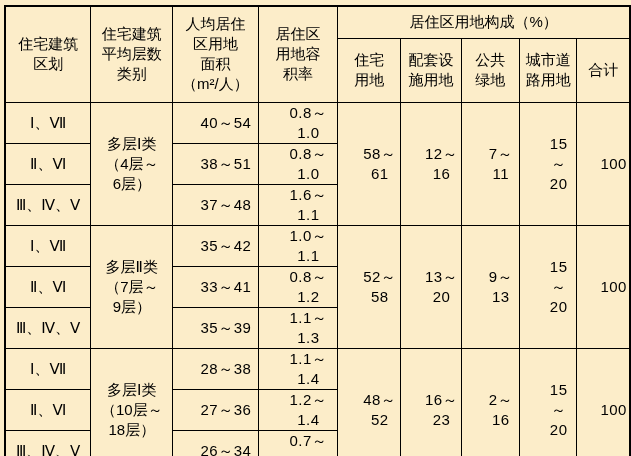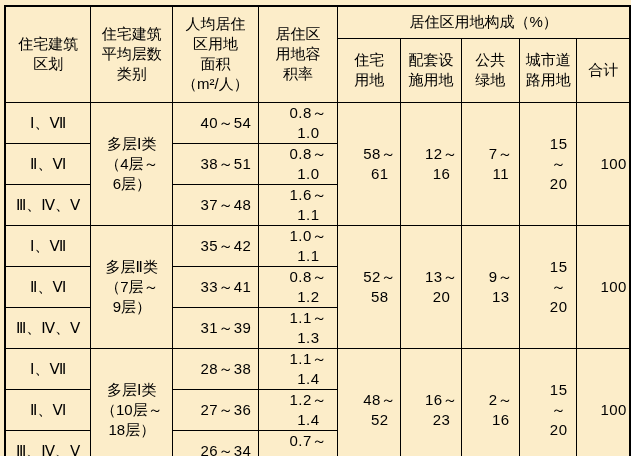--- a/index.html
+++ b/index.html
@@ -128,21 +128,21 @@
       <td rowspan="3" class="num">15～20</td>
       <td rowspan="3" class="num">100</td>
     </tr>
     <tr>
       <td>Ⅱ、Ⅵ</td>
       <td class="num">33～41</td>
       <td class="num">0.8～1.2</td>
     </tr>
     <tr>
       <td>Ⅲ、Ⅳ、Ⅴ</td>
-      <td class="num">31～39</td>
+      <td class="num">35～39</td>
       <td class="num">1.1～1.3</td>
     </tr>
 
     <tr>
       <td>Ⅰ、Ⅶ</td>
       <td rowspan="3">多层Ⅰ类
 （10层～
 18层）</td>
       <td class="num">28～38</td>
       <td class="num">1.1～1.4</td>

